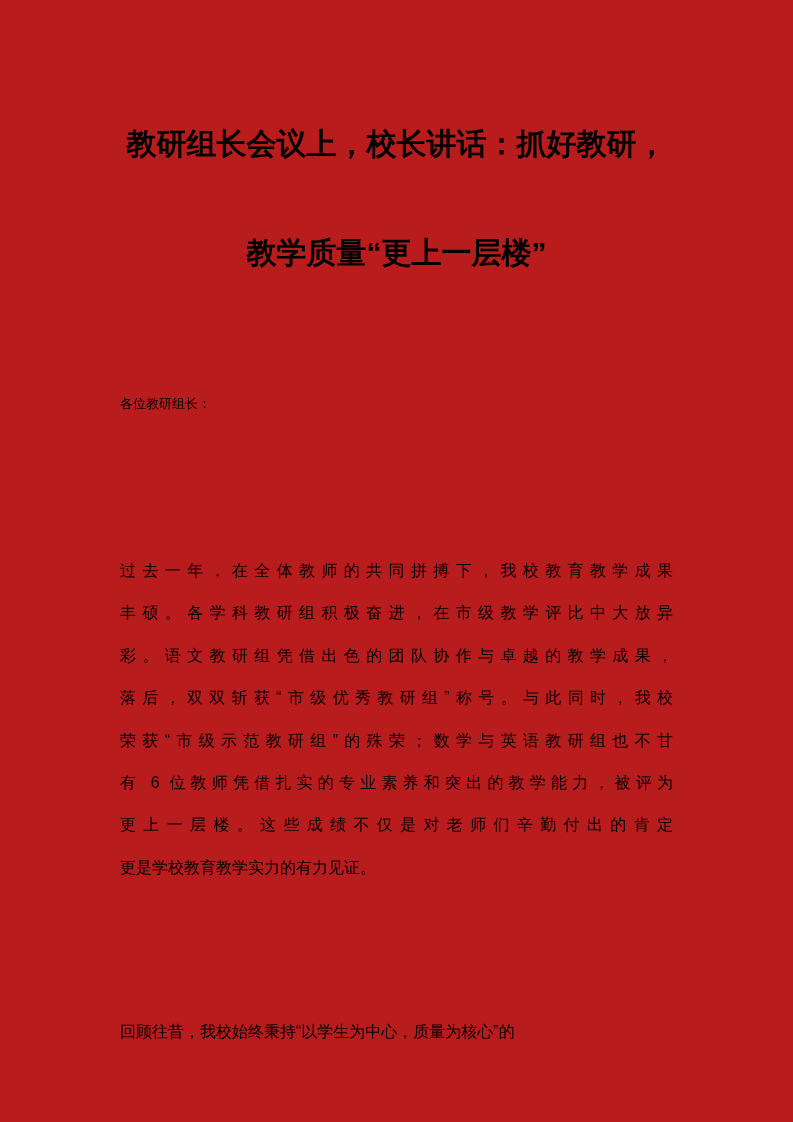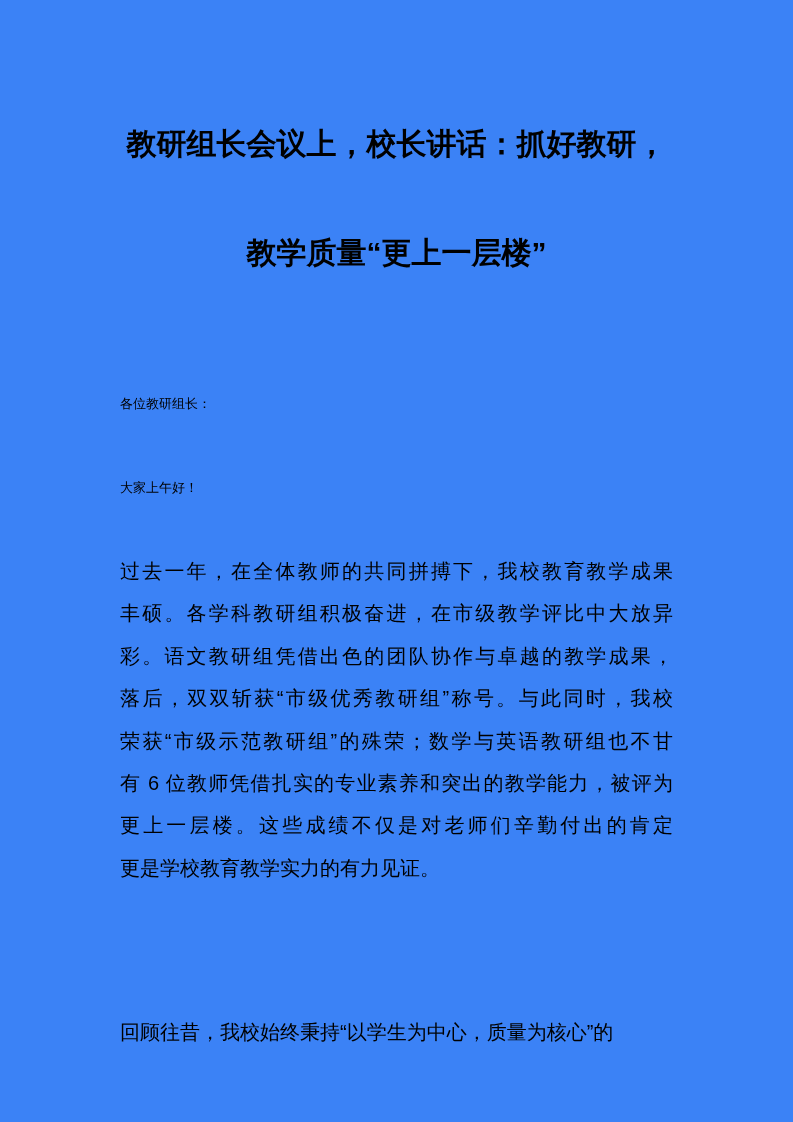--- a/index.html
+++ b/index.html
@@ -5,21 +5,21 @@
   html, body {
     margin: 0;
     padding: 0;
     background: #ffffff;
   }
   .page {
     position: relative;
     width: 793px;
     height: 1122px;
     margin: 0 auto;
-    background: #3b82f6;
+    background: #b91c1c;
     color: #000000;
     font-family: "Liberation Sans", sans-serif;
     overflow: hidden;
   }
   .title-line {
     position: absolute;
     left: 0;
     width: 793px;
     text-align: center;
     font-size: 30px;
@@ -38,21 +38,21 @@
     line-height: 30px;
     white-space: nowrap;
   }
   .salutation { top: 389px; }
   .greeting   { top: 473px; }
 
   .para {
     position: absolute;
     left: 120px;
     width: 553px;
-    font-size: 20px;
+    font-size: 16px;
     line-height: 42.4px;
   }
   .para-1 { top: 550px; }
   .para-2 { top: 1011px; }
 
   .para .jline {
     text-align: justify;
     text-align-last: justify;
   }
   .para .jline.last {
@@ -64,21 +64,20 @@
 <body>
 
 <div class="page">
 
   <div class="title-line title-line-1">教研组长会议上，校长讲话：抓好教研，</div>
 
   <div class="title-line title-line-2">教学质量“更上一层楼”</div>
 
   <div class="text-line salutation">各位教研组长：</div>
 
-  <div class="text-line greeting">大家上午好！</div>
 
   <div class="para para-1">
     <div class="jline">过去一年，在全体教师的共同拼搏下，我校教育教学成果</div>
     <div class="jline">丰硕。各学科教研组积极奋进，在市级教学评比中大放异</div>
     <div class="jline">彩。语文教研组凭借出色的团队协作与卓越的教学成果，</div>
     <div class="jline">落后，双双斩获“市级优秀教研组”称号。与此同时，我校</div>
     <div class="jline">荣获“市级示范教研组”的殊荣；数学与英语教研组也不甘</div>
     <div class="jline">有 6 位教师凭借扎实的专业素养和突出的教学能力，被评为</div>
     <div class="jline">更上一层楼。这些成绩不仅是对老师们辛勤付出的肯定</div>
     <div class="jline last">更是学校教育教学实力的有力见证。</div>

